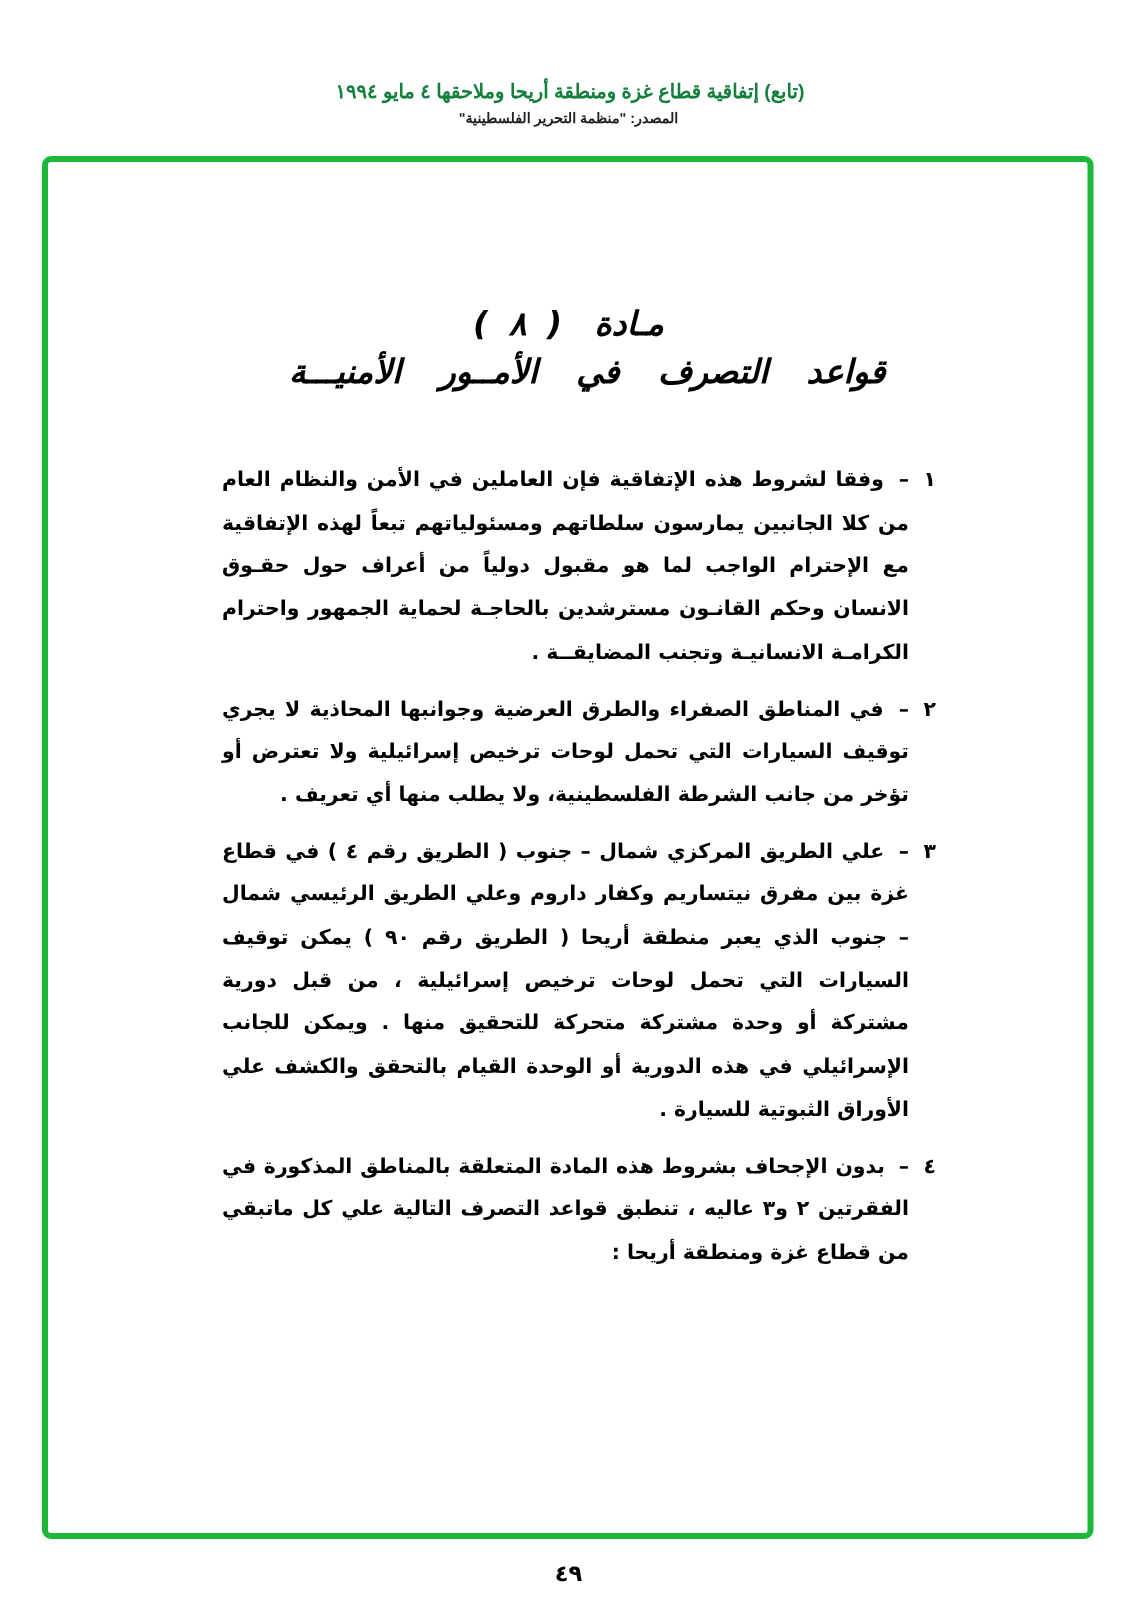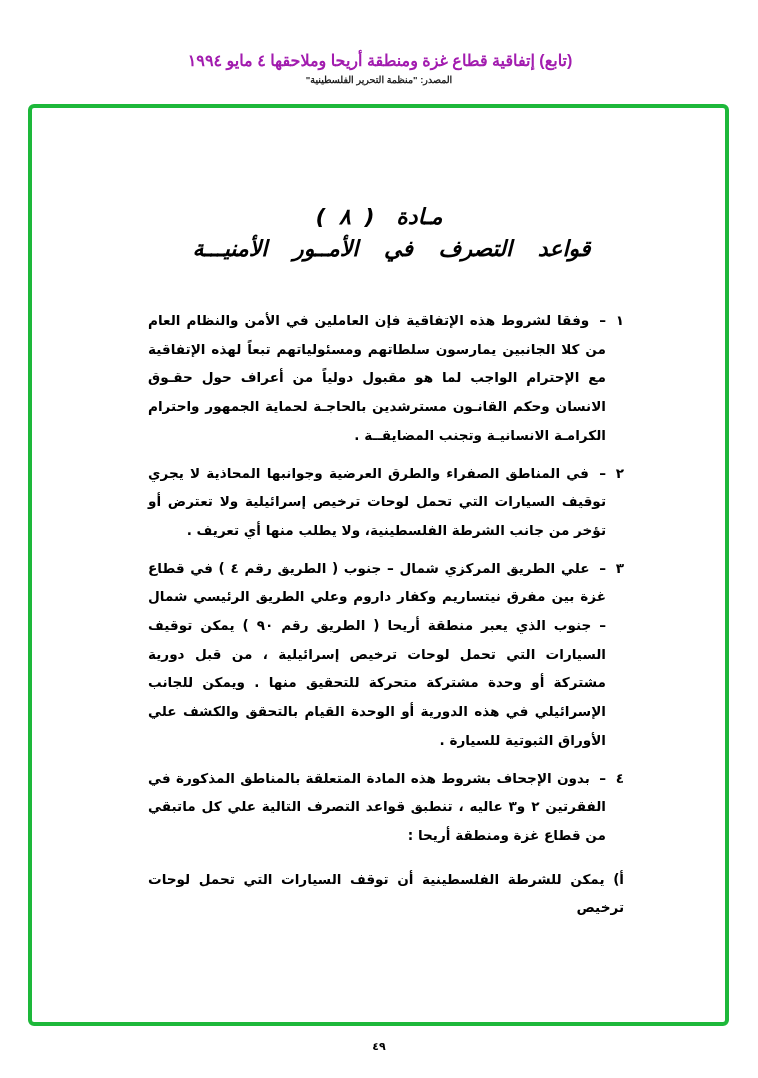--- a/index.html
+++ b/index.html
@@ -19,23 +19,23 @@
       position: absolute;
       left: 0;
       width: 758px;
       top: 52px;
       text-align: center;
       direction: rtl;
     }
     .running-header .hdr-title {
       font-family: "Liberation Sans", sans-serif;
       font-weight: bold;
-      font-size: 16px;
+      font-size: 13px;
       line-height: 18px;
-      color: #a21caf;
+      color: #15803d;
       padding-left: 2px;
     }
     .running-header .hdr-source {
       font-family: "Liberation Sans", sans-serif;
       font-weight: bold;
       font-size: 9.5px;
       line-height: 14px;
       color: #222;
       margin-top: 3px;
     }
@@ -108,21 +108,21 @@
       margin: 0;
     }
     .page-number {
       position: absolute;
       left: 0;
       width: 758px;
       top: 1040px;
       text-align: center;
       font-family: "DejaVu Sans", sans-serif;
       font-weight: bold;
-      font-size: 11px;
+      font-size: 15px;
       direction: rtl;
     }
   </style>
 </head>
 <body>
 
 <div class="running-header">
   <div class="hdr-title">(تابع) إتفاقية قطاع غزة ومنطقة أريحا وملاحقها ٤ مايو ١٩٩٤</div>
   <div class="hdr-source">المصدر:  "منظمة التحرير الفلسطينية"</div>
 </div>
@@ -151,19 +151,15 @@
   <p class="clause clause-3">
     <span class="clause-num">٣</span>
     <span class="clause-dash">–</span>
     <span>علي الطريق المركزي شمال – جنوب ( الطريق رقم ٤ ) في قطاع غزة بين مفرق نيتساريم وكفار داروم وعلي الطريق الرئيسي شمال  –  جنوب الذي يعبر منطقة أريحا ( الطريق رقم ٩٠ )  يمكن توقيف السيارات التي تحمل لوحات ترخيص إسرائيلية ،  من قبل دورية مشتركة أو وحدة مشتركة متحركة للتحقيق منها .  ويمكن للجانب الإسرائيلي في هذه الدورية أو الوحدة القيام بالتحقق والكشف علي الأوراق الثبوتية للسيارة .</span>
   </p>
   <p class="clause clause-4">
     <span class="clause-num">٤</span>
     <span class="clause-dash">–</span>
     <span>بدون الإجحاف بشروط هذه المادة المتعلقة بالمناطق المذكورة في الفقرتين ٢ و٣ عاليه ،  تنطبق قواعد التصرف التالية علي كل ماتبقي من قطاع غزة ومنطقة أريحا :</span>
   </p>
-  <p class="sub-clause">
-    <span>أ)</span>
-    <span>يمكن للشرطة الفلسطينية أن توقف السيارات التي تحمل لوحات ترخيص</span>
-  </p>
 </div>
 
 <div class="page-number">٤٩</div>
 
 </body></html>

